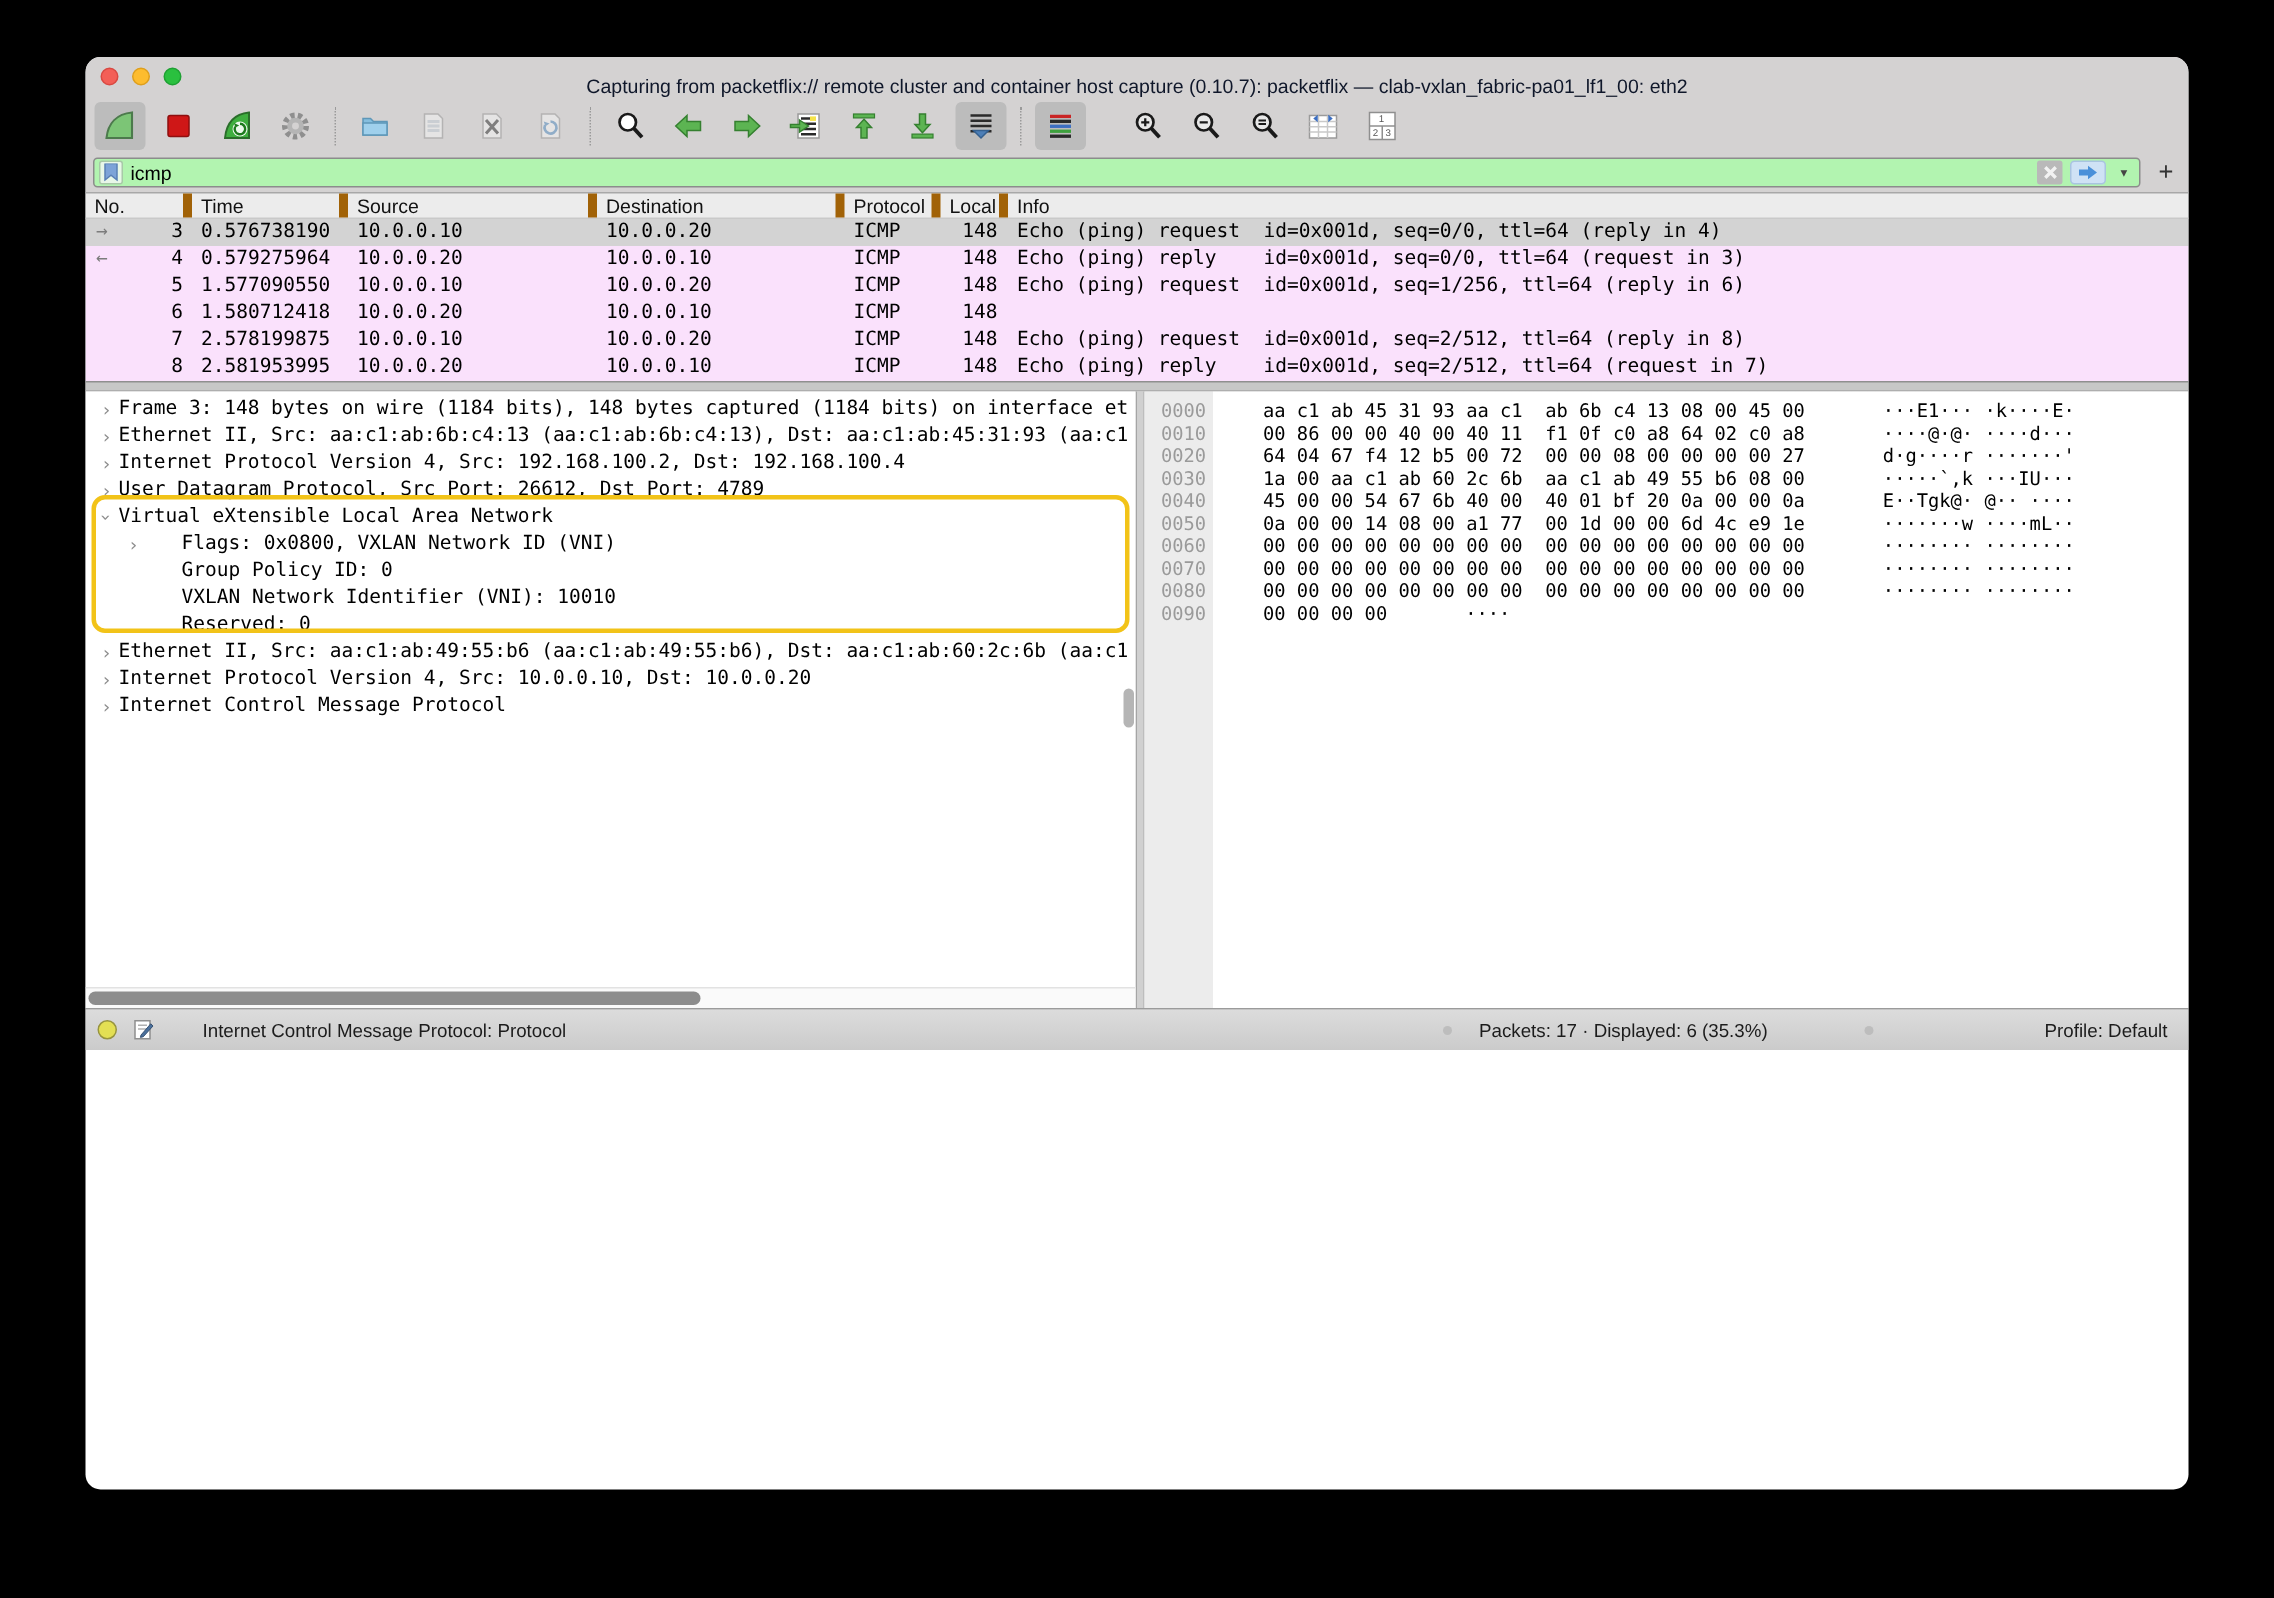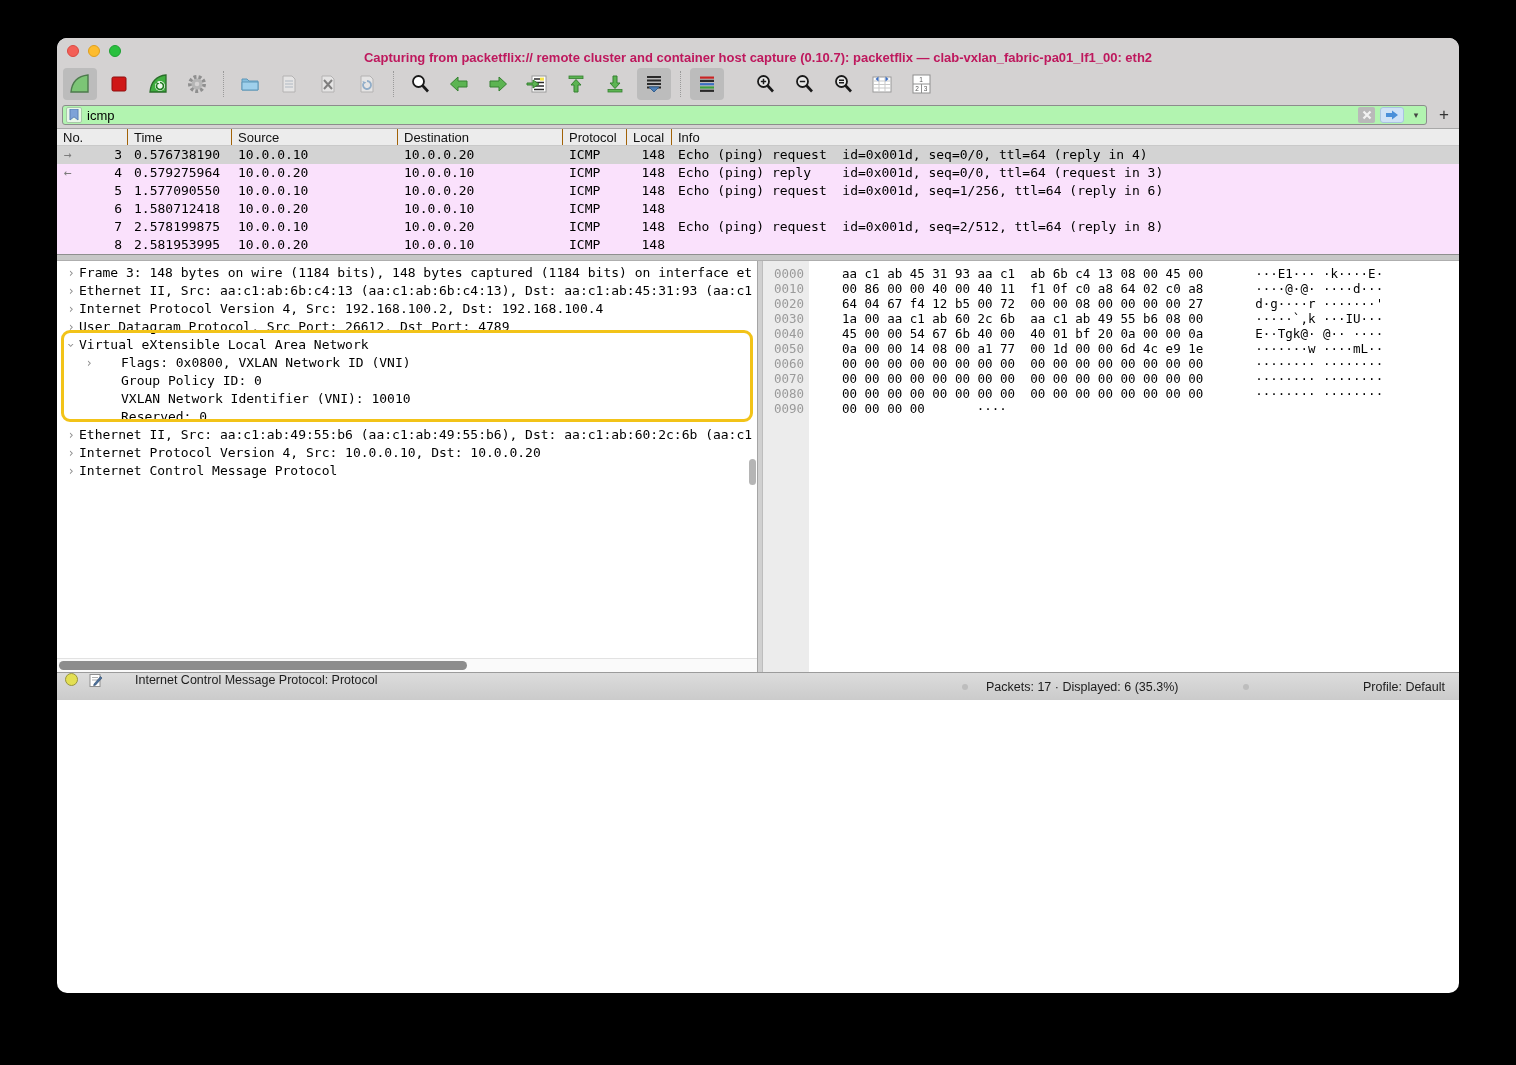--- a/index.html
+++ b/index.html
@@ -10,21 +10,21 @@
             display:flex; flex-direction:column; }
 
   
   .titlebar { height:26px; background:#d4d2d2; flex:none; position:relative;
               display:flex; align-items:center; justify-content:center; }
   .tl { position:absolute; left:10px; top:7px; display:flex; gap:9px; }
   .tl span { width:12px; height:12px; border-radius:50%; display:block; }
   .tl .red { background:#f35f57; border:1px solid #d94942; }
   .tl .yel { background:#fdbc2e; border:1px solid #de9f1d; }
   .tl .grn { background:#2ac03f; border:1px solid #1ea133; }
-  .title { font-size:13px; font-weight:bold; color:#be185d;margin-top:12px; }
+  .title { font-size:13px; font-weight:normal; color:#0f172a;margin-top:12px; }
 
   
   .toolbar { height:40px; background:#d4d2d2; flex:none; display:flex;
              align-items:center; padding:0 6px; gap:5px; }
   .tbtn { width:34px; height:32px; display:flex; align-items:center; justify-content:center;
           border-radius:4px; flex:none; }
   .tbtn.pressed { background:#bcbcbc; }
   .tbtn.disabled { opacity:.55; }
   .tsep { width:1px; height:26px; border-left:1px dotted #9a9a9a; margin:0 4px; flex:none; }
   .tgap { width:14px; flex:none; }
@@ -47,21 +47,21 @@
   .fplus { width:18px; height:18px; display:flex; align-items:center; justify-content:center;
            font-size:17px; color:#333; }
 
   
   .plist { flex:none; display:flex; flex-direction:column;
            font-family:"DejaVu Sans Mono", monospace; font-size:13px; }
   .phead { height:18px; background:#ececec; border-top:1px solid #a8a8a8;
            border-bottom:1px solid #c9c9c9; display:flex;
            font-family:"Liberation Sans",sans-serif; font-size:13px; color:#111; }
   .phead span { display:block; line-height:17px; padding-left:6px; overflow:hidden;
-                white-space:nowrap; border-right:1px solid #a16207; flex:none; }
+                white-space:nowrap; border-right:6px solid #a16207; flex:none; }
   .h-no{width:71px;} .h-time{width:104px;} .h-src{width:166px;} .h-dst{width:165px;}
   .h-proto{width:64px;} .h-len{width:45px;} .h-info{flex:1; border-right:none !important;}
   .prow { height:18px; display:flex; background:#fae1fc; color:#000; line-height:18px; }
   .prow.selected { background:#d3d3d3; }
   .c-mark { width:22px; flex:none; color:#7c7c7c; text-align:center; }
   .c-no   { width:49px; flex:none; text-align:right; padding-right:6px; }
   .c-time { width:104px; flex:none; padding-left:6px; }
   .c-src  { width:166px; flex:none; padding-left:6px; }
   .c-dst  { width:165px; flex:none; padding-left:6px; }
   .c-proto{ width:64px; flex:none; padding-left:6px; }
@@ -103,21 +103,21 @@
   .hrow { height:15px; line-height:15px; display:flex; white-space:pre;gap:24px; }
   .hoff { width:46px; flex:none; padding-left:11px; color:#9a9a9a; }
   .hbytes { margin-left:9px; white-space:pre; }
   .hascii { margin-left:28px; white-space:pre; }
 
   
   .statusbar { height:28px; flex:none; background:linear-gradient(#dcdcdc,#cbcbcb);
                border-top:1px solid #9b9b9b; position:relative;
                font-size:12.5px; color:#1c1c1c; }
   .sb-left { position:absolute; left:8px; top:0; height:100%; display:flex;
-             align-items:flex-start; gap:10px; }
+             align-items:center; gap:10px; }
   .sb-field { margin-left:22px; }
   .expertdot { width:13px; height:13px; border-radius:50%; background:#e3df53;
                border:1px solid #97943e; }
   .sb-dot { width:6px; height:6px; border-radius:50%; background:#bdbdbd; display:inline-block; }
   .sb-packets { position:absolute; left:905px; top:0; height:100%;
                 display:flex; align-items:center; gap:18px; }
   .sb-profdot { position:absolute; right:210px; top:11px; }
   .sb-profile { position:absolute; right:14px; top:0; height:100%;
                 display:flex; align-items:center;margin-left:32px; }
   svg { display:block; }
@@ -385,20 +385,21 @@
       <span class="c-info">Echo (ping) request  id=0x001d, seq=2/512, ttl=64 (reply in 8)</span>
     </div>
     <div class="prow">
       <span class="c-mark"></span>
       <span class="c-no">8</span>
       <span class="c-time">2.581953995</span>
       <span class="c-src">10.0.0.20</span>
       <span class="c-dst">10.0.0.10</span>
       <span class="c-proto">ICMP</span>
       <span class="c-len">148</span>
+      <span class="c-info">Echo (ping) reply    id=0x001d, seq=2/512, ttl=64 (request in 7)</span>
     </div>
     <div class="pfill" style="height:291px;"></div>
   </div>
 
   <div class="hsplit"></div>
 
   <div class="bottom">
     <div class="detail">
       <div class="dline ind0"><span class="exp c"></span><span class="dtext">Frame 3: 148 bytes on wire (1184 bits), 148 bytes captured (1184 bits) on interface et</span></div>
       <div class="dline ind0"><span class="exp c"></span><span class="dtext">Ethernet II, Src: aa:c1:ab:6b:c4:13 (aa:c1:ab:6b:c4:13), Dst: aa:c1:ab:45:31:93 (aa:c1</span></div>

